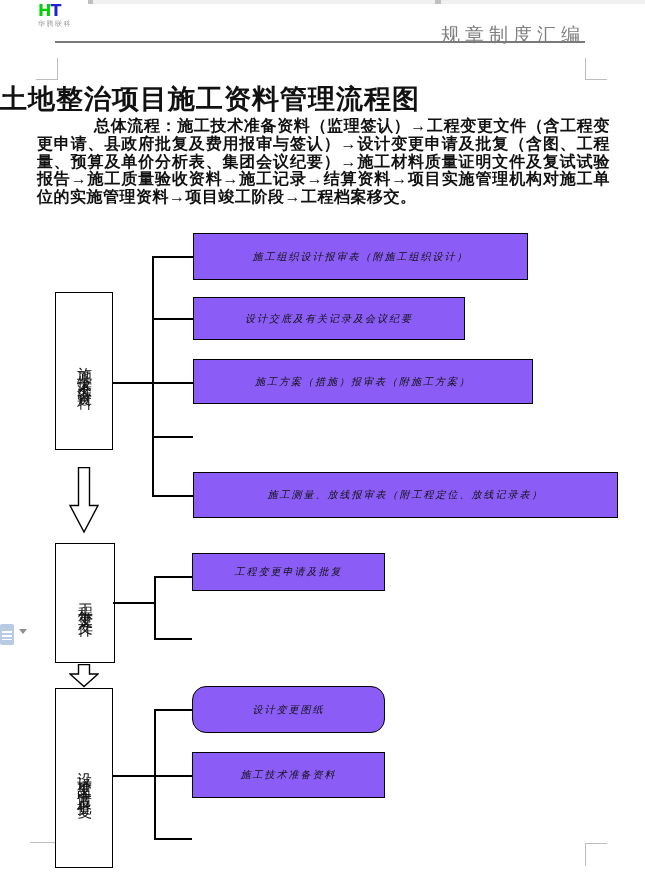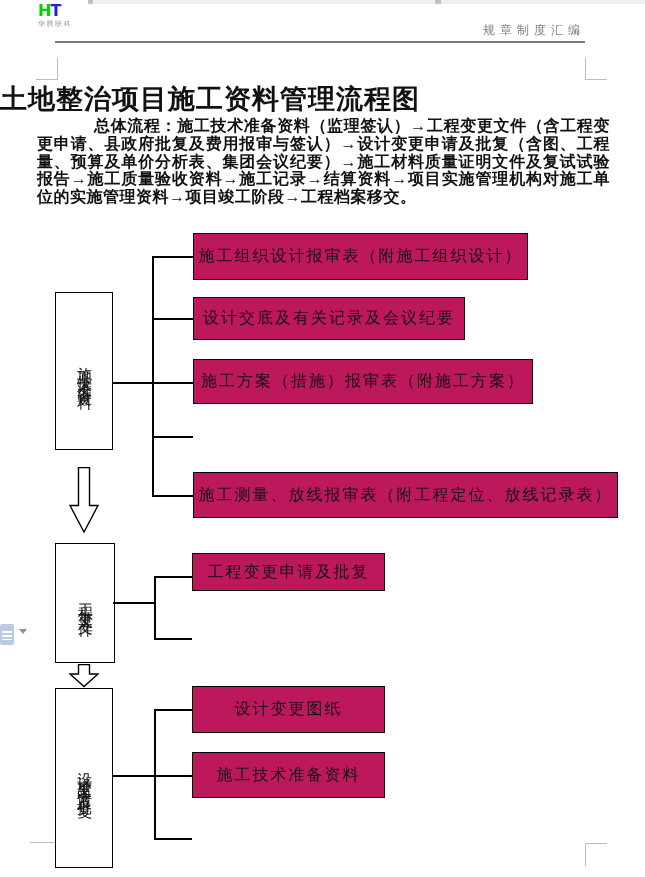--- a/index.html
+++ b/index.html
@@ -7,32 +7,32 @@
     position:relative;width:645px;height:877px;background:#fff;overflow:hidden;
     font-family:"Liberation Serif","DejaVu Serif",serif;color:#111;
   }
   
   .top-strip{position:absolute;left:90px;top:0;width:555px;height:4px;background:#f0f0f0;}
   .strip-mark{position:absolute;top:0;height:4px;background:#c0c0c0;}
   
   .logo{position:absolute;left:38px;top:3px;line-height:1;}
   .logo-letters{font-family:"DejaVu Sans","Liberation Sans",sans-serif;font-weight:bold;font-size:16px;letter-spacing:-1px;}
   .logo-sub{font-size:7px;color:#9a9a9a;letter-spacing:1.5px;margin-top:1px;font-family:"Liberation Sans",sans-serif;}
-  .section-label{position:absolute;right:60px;top:22px;font-size:12px;color:#7f7f7f;letter-spacing:5px;}
+  .section-label{position:absolute;right:60px;top:22px;font-size:19px;color:#7f7f7f;letter-spacing:5px;}
   .header-rule{position:absolute;left:55px;top:41px;width:530px;height:2px;background:#7a7a7a;}
   
   .mark{position:absolute;background:#bcbcbc;}
   
   .doc-title{position:absolute;left:0;top:81px;width:645px;font-size:27px;font-weight:bold;letter-spacing:1px;}
   .overview{position:absolute;left:37px;top:117px;width:573px;font-size:16px;font-weight:bold;
     line-height:17.8px;text-align:justify;text-indent:57px;letter-spacing:0.5px;}
   
   .ln{position:absolute;background:#000;}
-  .fbox{position:absolute;border:1.5px solid #000;background:#be185d;display:flex;align-items:center;justify-content:center;
-    font-size:16px;letter-spacing:2px;text-align:center;box-sizing:border-box;white-space:nowrap;}
+  .fbox{position:absolute;border:1.5px solid #000;background:#8b5cf6;display:flex;align-items:center;justify-content:center;
+    font-size:10px;letter-spacing:2px;text-align:center;box-sizing:border-box;white-space:nowrap;font-style:italic;}
   .vbox{position:absolute;border:1.5px solid #000;background:#fff;box-sizing:border-box;
     display:flex;align-items:center;justify-content:center;font-size:15px;
     writing-mode:vertical-lr;text-orientation:upright;letter-spacing:4px;}
   .arrow{position:absolute;}
   
   .doc-icon{position:absolute;left:0;top:624px;width:14px;height:21px;background:#b9cbe3;border-radius:2px;}
   .doc-icon:before{content:"";position:absolute;left:2px;top:5px;width:10px;height:11px;
     background:repeating-linear-gradient(#b9cbe3 0 2px,#ffffff 2px 4px);}
   .dd-tri{position:absolute;left:19px;top:629px;width:0;height:0;
     border-left:4px solid transparent;border-right:4px solid transparent;border-top:5px solid #8f8f8f;}
@@ -99,16 +99,16 @@
     <path d="M9.5,0.5 h11 v9.5 h8.5 L15,22.5 L1,10 h8.5 z" fill="#fff" stroke="#000" stroke-width="1.4"></path>
   </svg>
 
   <div class="vbox" style="left:55px;top:688px;width:58px;height:180px;">设计变更申请及批复</div>
   <div class="ln" style="left:113px;top:775px;width:41px;height:1.5px;"></div>
   <div class="ln" style="left:154px;top:709px;width:1.5px;height:130px;"></div>
   <div class="ln" style="left:154px;top:709px;width:38px;height:1.5px;"></div>
   <div class="ln" style="left:154px;top:775px;width:38px;height:1.5px;"></div>
   <div class="ln" style="left:154px;top:838px;width:38px;height:1.5px;"></div>
 
-  <div class="fbox" style="left:192px;top:686px;width:193px;height:47px;">设计变更图纸</div>
+  <div class="fbox" style="left:192px;top:686px;width:193px;height:47px;border-radius:14px;">设计变更图纸</div>
   <div class="fbox" style="left:192px;top:752px;width:193px;height:46px;">施工技术准备资料</div>
 
 </div>
 
 </body></html>

